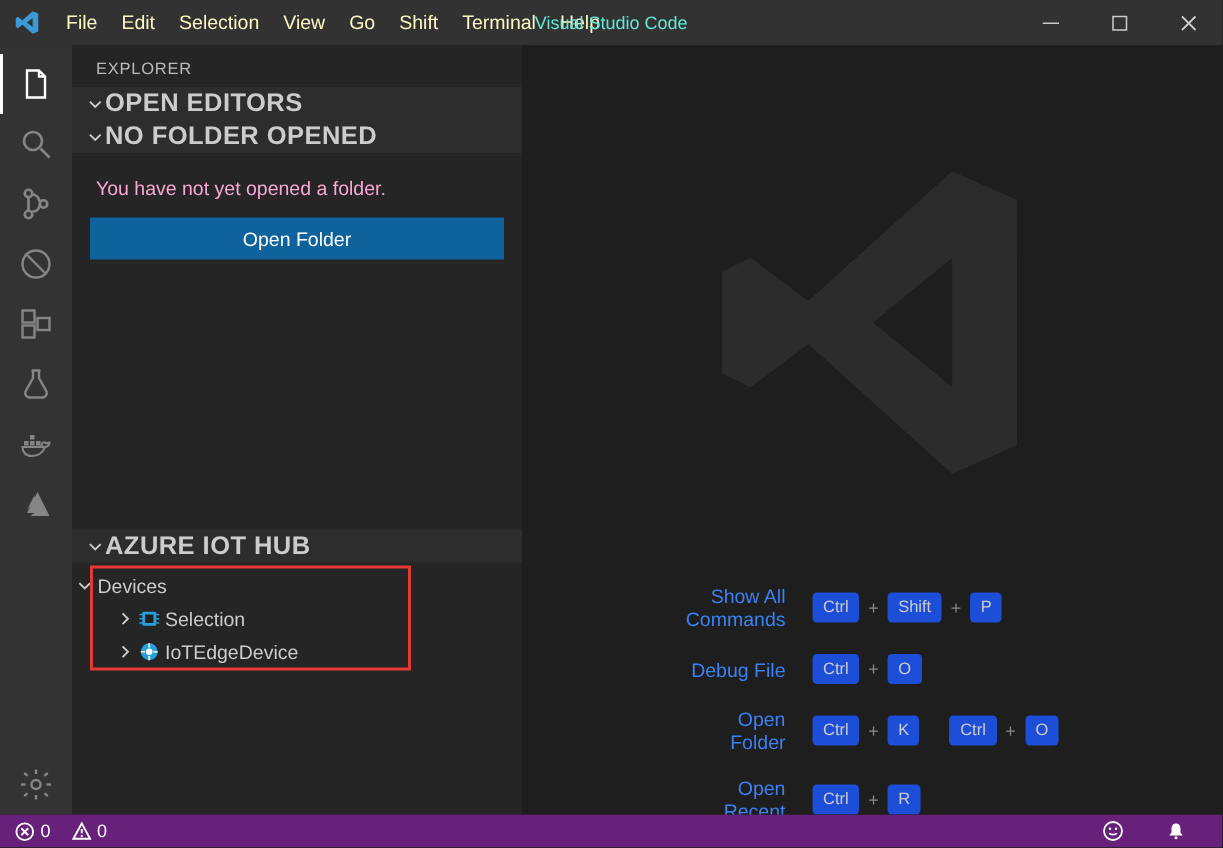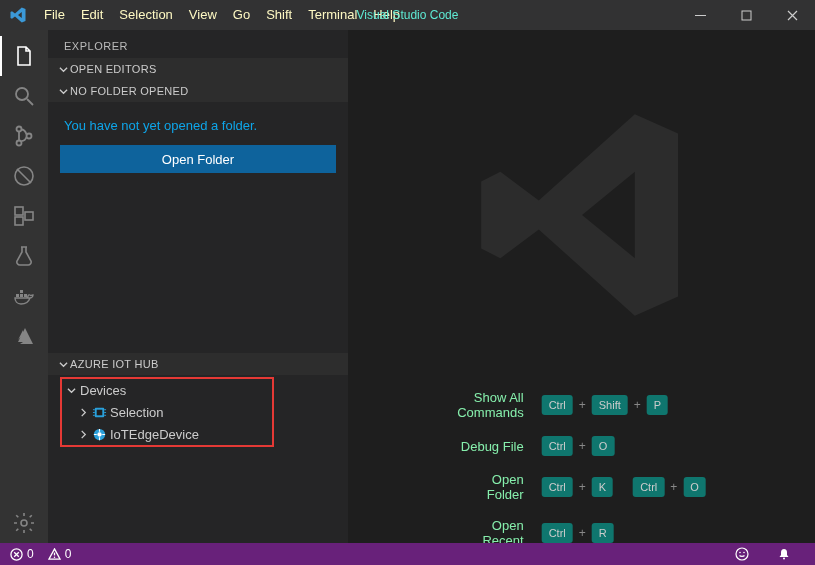--- a/index.html
+++ b/index.html
@@ -12,39 +12,39 @@
   .titlebar .window-controls { margin-left: auto; display: flex; height: 30px; }
   .titlebar .win-btn { width: 46px; display: flex; align-items: center; justify-content: center; color: #ccc; }
   .main { display: flex; height: 513px; }
   .activitybar { width: 48px; background: #333333; display: flex; flex-direction: column; align-items: center; padding-top: 6px; }
   .activitybar .act-icon { width: 48px; height: 40px; display: flex; align-items: center; justify-content: center; color: #858585; position: relative; }
   .activitybar .act-icon.active { color: #fff; }
   .activitybar .act-icon.active::before { content: ""; position: absolute; left: 0; top: 0; bottom: 0; width: 2px; background: #fff; }
   .activitybar .spacer { flex: 1; }
   .sidebar { width: 300px; background: #252526; display: flex; flex-direction: column; }
   .sidebar .sidebar-title { padding: 10px 16px 6px; font-size: 11px; letter-spacing: 0.5px; color: #bbb; }
-  .section-header { height: 22px; display: flex; align-items: center; padding: 0 8px; background: #2d2d2d; font-size: 11px; font-weight: normal; letter-spacing: 0.3px; color: #ccc; cursor: default; }
+  .section-header { height: 22px; display: flex; align-items: center; padding: 0 8px; background: #2d2d2d; font-size: 17px; font-weight: bold; letter-spacing: 0.3px; color: #ccc; cursor: default; }
   .section-header .chev { width: 14px; display: inline-flex; justify-content: center; }
   .folder-body { padding: 10px 12px 14px; }
-  .folder-body .msg { color: #0ea5e9; margin: 6px 4px 12px; font-size: 13px; }
+  .folder-body .msg { color: #f9a8d4; margin: 6px 4px 12px; font-size: 13px; }
   .open-folder-btn { width: 100%; height: 28px; background: #0e639c; color: #fff; border: none; font-size: 13px; cursor: pointer; }
   .iothub-body { padding: 4px 0 8px; position: relative; }
   .tree-row { display: flex; align-items: center; height: 22px; color: #ccc; cursor: default; }
   .tree-row .chev { width: 14px; display: inline-flex; justify-content: center; font-size: 10px; }
   .tree-row .tree-icon { width: 18px; display: inline-flex; justify-content: center; }
   .tree-row .label { padding-left: 2px; }
-  .indent-1 { padding-left: 16px; }
+  .indent-1 { padding-left: 1px; }
   .indent-2 { padding-left: 28px; }
   .highlight-box { position: absolute; border: 2px solid #e53935; pointer-events: none; }
   .editor { flex: 1; position: relative; background: #1e1e1e; overflow: hidden; }
   .editor .watermark { position: absolute; left: 50%; top: 36%; transform: translate(-50%, -50%); opacity: 0.06; }
   .shortcuts { position: absolute; left: 50%; top: 360px; transform: translateX(-50%); display: grid; grid-template-columns: auto auto; column-gap: 18px; row-gap: 16px; align-items: center; }
-  .shortcuts .label { text-align: right; color: #86efac; font-size: 13px; }
+  .shortcuts .label { text-align: right; color: #3b82f6; font-size: 13px; }
   .shortcuts .keys { display: flex; align-items: center; gap: 6px; }
-  .key { background: #0f766e; color: #ccc; border-radius: 3px; padding: 2px 7px; font-size: 11px; line-height: 16px; display: inline-block; }
+  .key { background: #1d4ed8; color: #ccc; border-radius: 3px; padding: 2px 7px; font-size: 11px; line-height: 16px; display: inline-block; }
   .plus { color: #888; font-size: 12px; }
   .statusbar { height: 22px; background: #68217a; color: #fff; display: flex; align-items: center; padding: 0 10px; font-size: 12px; }
   .statusbar .sb-item { display: flex; align-items: center; gap: 4px; margin-right: 14px; }
   .statusbar .right { margin-left: auto; display: flex; gap: 14px; }
   svg { display: block; }
 </style>
 </head>
 <body>
 
 <div class="titlebar">

